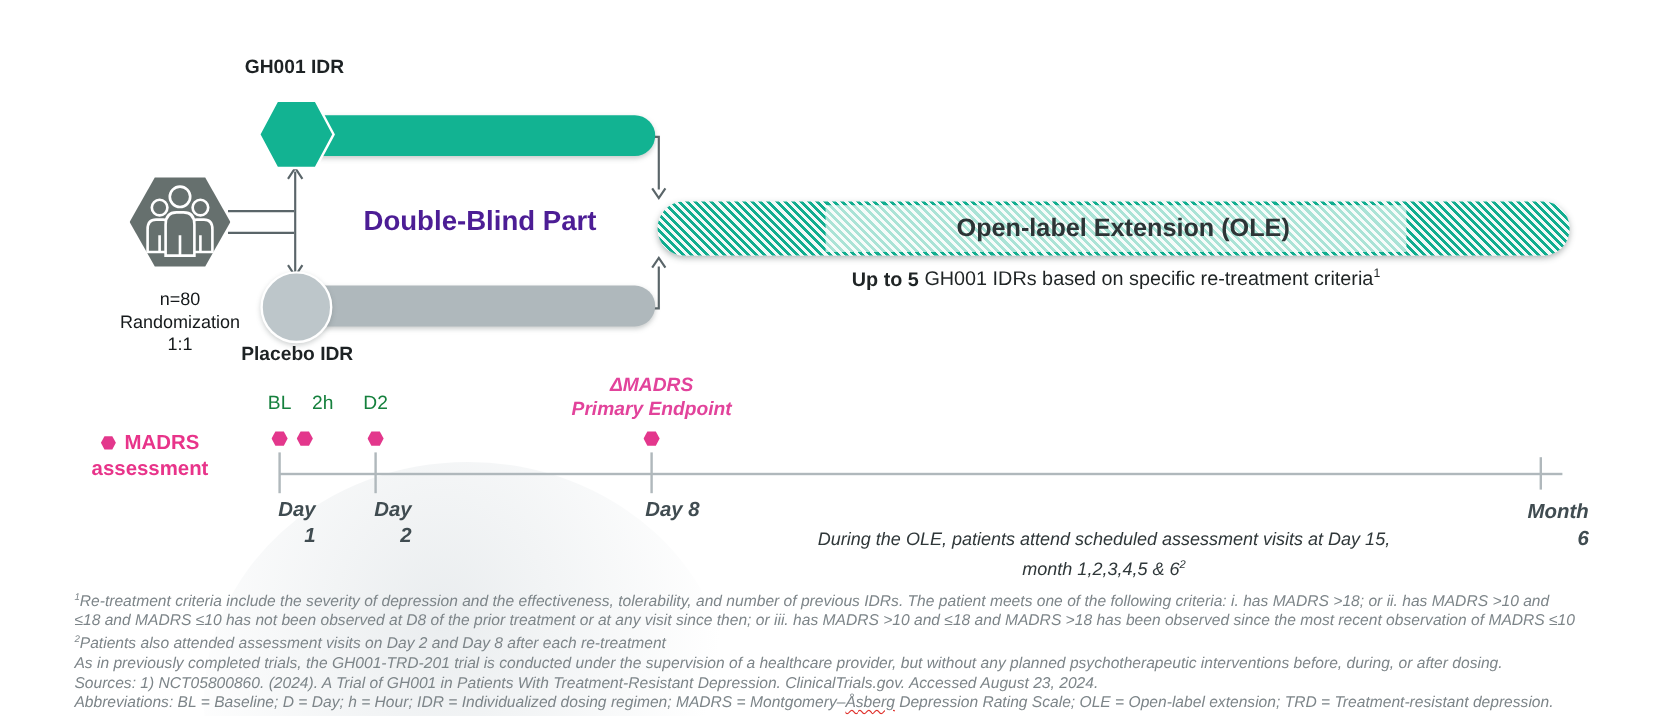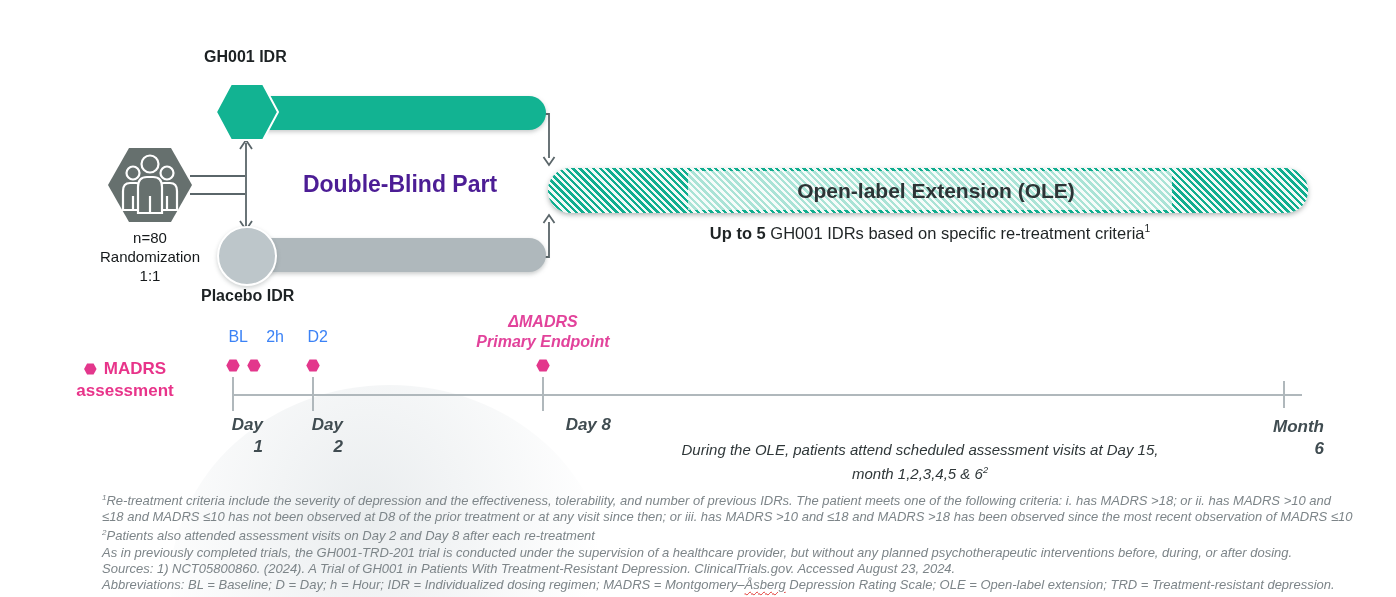--- a/index.html
+++ b/index.html
@@ -9,21 +9,21 @@
   }
   .abs{position:absolute;}
   
   .swoosh{
     left:170px;top:385px;width:440px;height:400px;border-radius:50%;
     background:radial-gradient(ellipse at 45% 32%, rgba(208,215,219,0.45), rgba(255,255,255,0) 68%);
   }
   
   .arm-label{font-weight:bold;font-size:16px;color:#1d2224;}
   .dbl-label{font-weight:bold;font-size:23px;color:#4c1d95;text-align:center;}
-  .rand-text{font-size:15px;line-height:19px;color:#15191b;text-align:center;}
+  .rand-text{font-size:15px;line-height:19px;color:#15191b;text-align:center;margin-top:12px;}
   
   .bar{height:34px;border-radius:17px;box-shadow:0 2px 4px rgba(96,106,106,0.35);}
   .bar-green{background:#12b392;}
   .bar-gray{background:#afb8bc;}
   .placebo-circle{
     width:60px;height:60px;border-radius:50%;background:#bdc6ca;
     border:2px solid #ffffff;box-sizing:border-box;box-shadow:0 2px 4px rgba(96,106,106,0.3);
   }
   
   .ole-bar{
@@ -45,27 +45,27 @@
   .tick{width:2px;background:#b0b8bc;}
   .pink-hex{
     width:14px;height:13px;background:#e3378c;
     clip-path:polygon(25% 4%,75% 4%,98% 50%,75% 96%,25% 96%,2% 50%);
     filter:drop-shadow(0 0 3px rgba(244,114,180,0.9));
   }
   .legend{width:150px;text-align:center;color:#e8348a;font-weight:bold;font-size:17px;line-height:22px;}
   .legend .dot{display:inline-block;width:13px;height:12px;margin-right:7px;vertical-align:-1px;
     background:#e3378c;clip-path:polygon(25% 4%,75% 4%,98% 50%,75% 96%,25% 96%,2% 50%);
     filter:drop-shadow(0 0 3px rgba(244,114,180,0.9));}
-  .marker-label{font-size:16px;color:#3b82f6;text-align:right;width:30px;}
+  .marker-label{font-size:16px;color:#15803d;text-align:center;width:30px;}
   .pe-label{width:200px;text-align:center;font-weight:bold;font-style:italic;font-size:16px;color:#e2439b;line-height:20px;}
   .day-label{font-weight:bold;font-style:italic;font-size:17px;color:#404c51;text-align:right;line-height:22px;}
   .ole-note{width:620px;text-align:center;font-style:italic;font-size:15px;color:#2f3739;line-height:21px;margin-top:36px;}
   
   .footnotes{left:62px;top:490px;width:1330px;font-style:italic;font-size:13px;color:#7d8589;line-height:16px;}
-  .footnotes div{white-space:nowrap;margin-left:40px;}
+  .footnotes div{white-space:nowrap;}
   .wavy{text-decoration:underline wavy #e0342f;text-decoration-thickness:1px;text-underline-offset:2px;}
   svg{display:block;}
 </style>
 </head>
 <body>
 
 <div class="canvas">
 
   <div class="abs swoosh"></div>
 
@@ -151,21 +151,21 @@
   <div class="abs tick" style="left:1283px;top:381px;height:27px;"></div>
 
   <div class="abs day-label" style="left:203px;top:414px;width:60px;">
     <div>Day</div>
     <div>1</div>
   </div>
   <div class="abs day-label" style="left:283px;top:414px;width:60px;">
     <div>Day</div>
     <div>2</div>
   </div>
-  <div class="abs day-label" style="left:531px;top:414px;width:80px;">Day 8</div>
+  <div class="abs day-label" style="left:503px;top:414px;width:80px;">Day 8</div>
   <div class="abs day-label" style="left:1244px;top:416px;width:80px;">
     <div>Month</div>
     <div>6</div>
   </div>
 
   <div class="abs ole-note" style="left:610px;top:403px;">
     <div>During the OLE, patients attend scheduled assessment visits at Day 15,</div>
     <div>
       <span>month 1,2,3,4,5 &amp; 6</span><sup>2</sup>
     </div>

